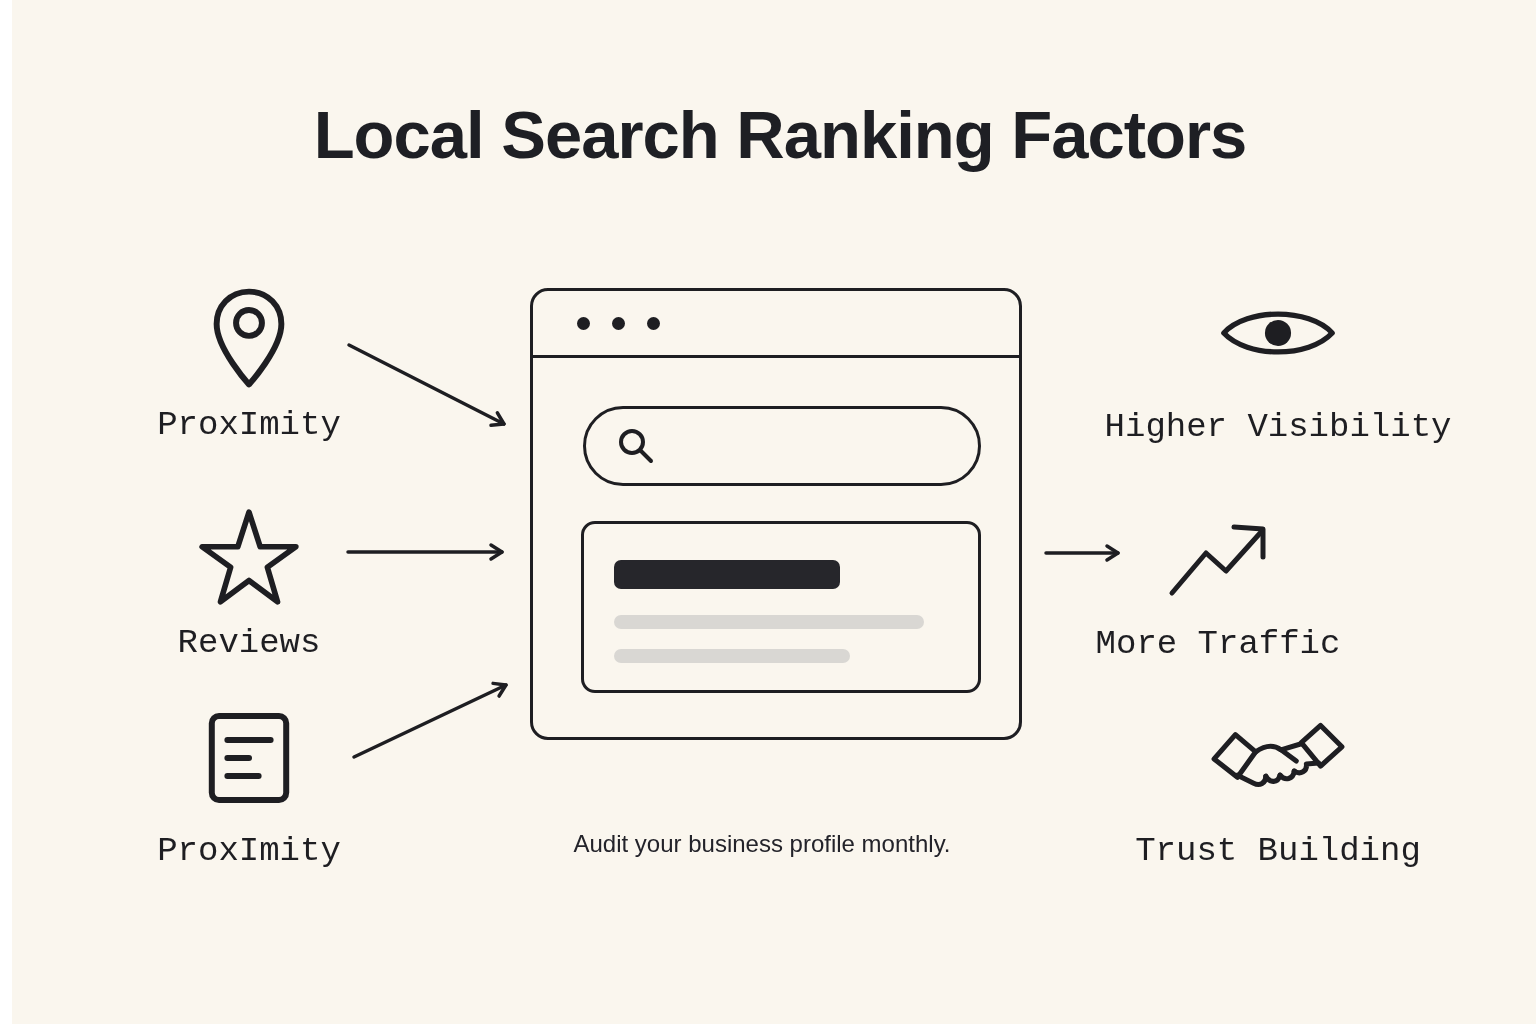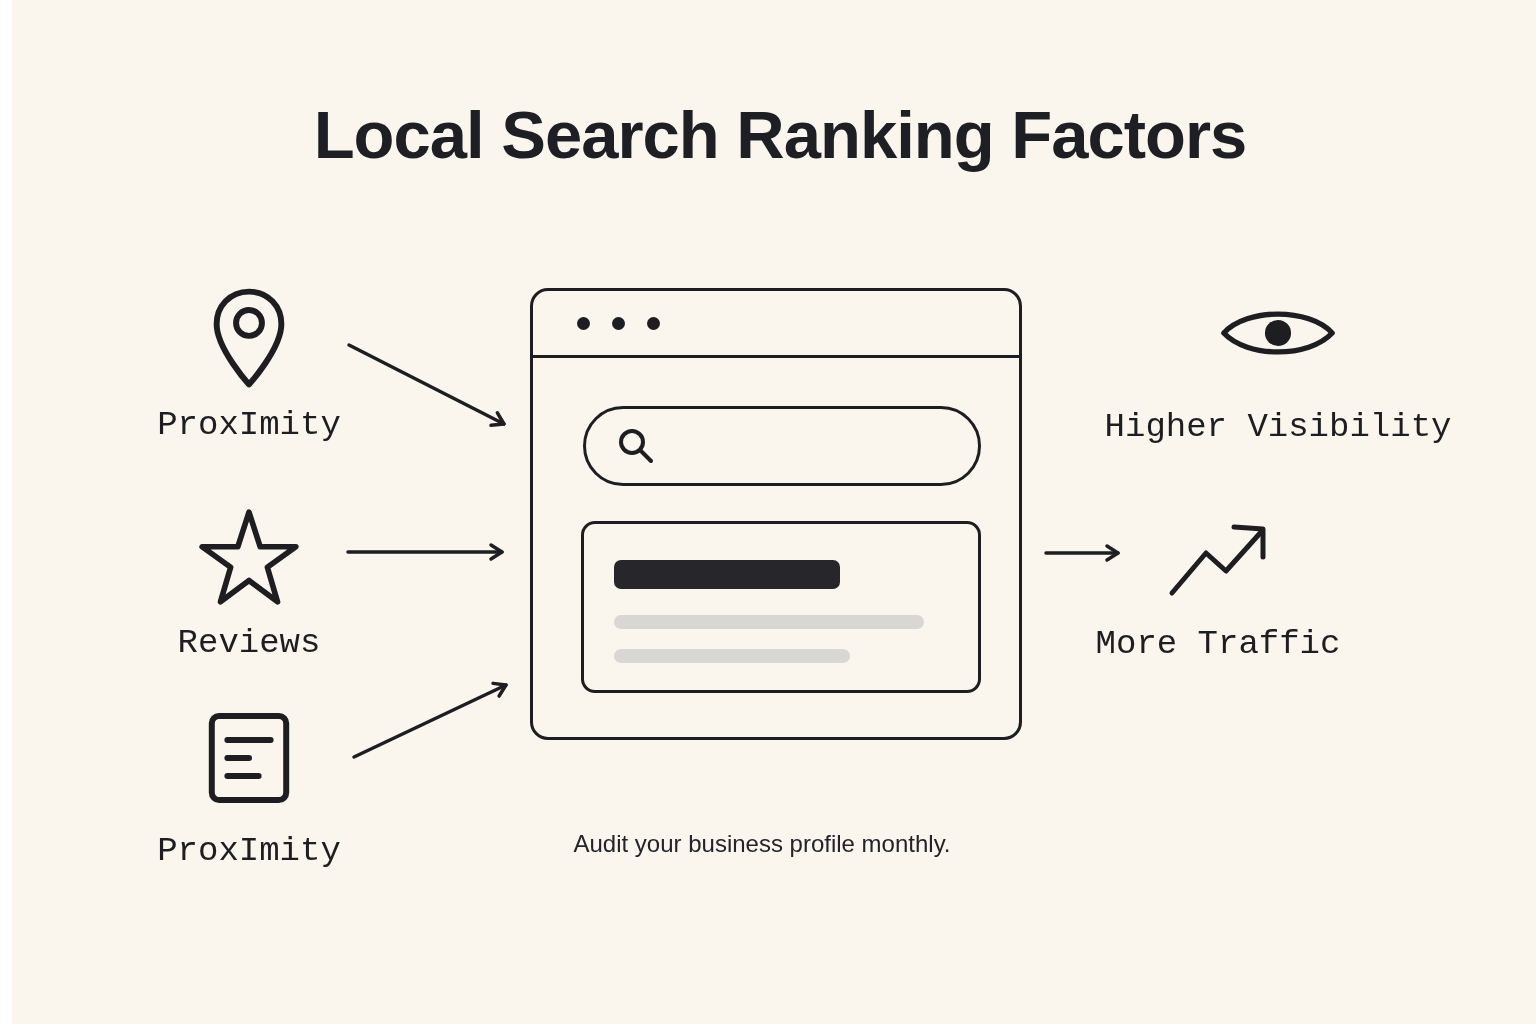--- a/index.html
+++ b/index.html
@@ -152,16 +152,31 @@
   <div class="col-item outcome-traffic">
     <span class="icon">
       <svg width="108" height="96" viewBox="0 0 108 96" fill="none" stroke="#1e1e22" stroke-width="5" stroke-linecap="round" stroke-linejoin="round">
         <path d="M8 88 L42 48 L62 66 L98 26"></path>
         <path d="M70 22 L99 24 L99 52"></path>
       </svg>
     </span>
     <span class="label">More Traffic</span>
   </div>
 
+  <div class="col-item outcome-trust">
+    <span class="icon">
+      <svg width="142" height="94" viewBox="0 0 140 92" fill="none" stroke="#1e1e22" stroke-width="5" stroke-linecap="round" stroke-linejoin="round">
+        <path d="M7 42 L28 18 L48 35 L30 60 Z"></path>
+        <path d="M133 30 L112 9 L93 26 L112 49 Z"></path>
+        <path d="M48 35 C58 28 66 28 73 33 L93 27"></path>
+        <path d="M30 58 L46 66 C52 69 58 66 58 59"></path>
+        <path d="M58 59 C62 66 70 66 72 58"></path>
+        <path d="M72 58 C77 64 85 62 86 54"></path>
+        <path d="M86 54 C92 58 99 54 98 47 L110 46"></path>
+        <path d="M73 33 L88 44"></path>
+      </svg>
+    </span>
+    <span class="label">Trust Building</span>
+  </div>
 
   <p class="caption">Audit your business profile monthly.</p>
 
 </div>
 
 </body></html>

